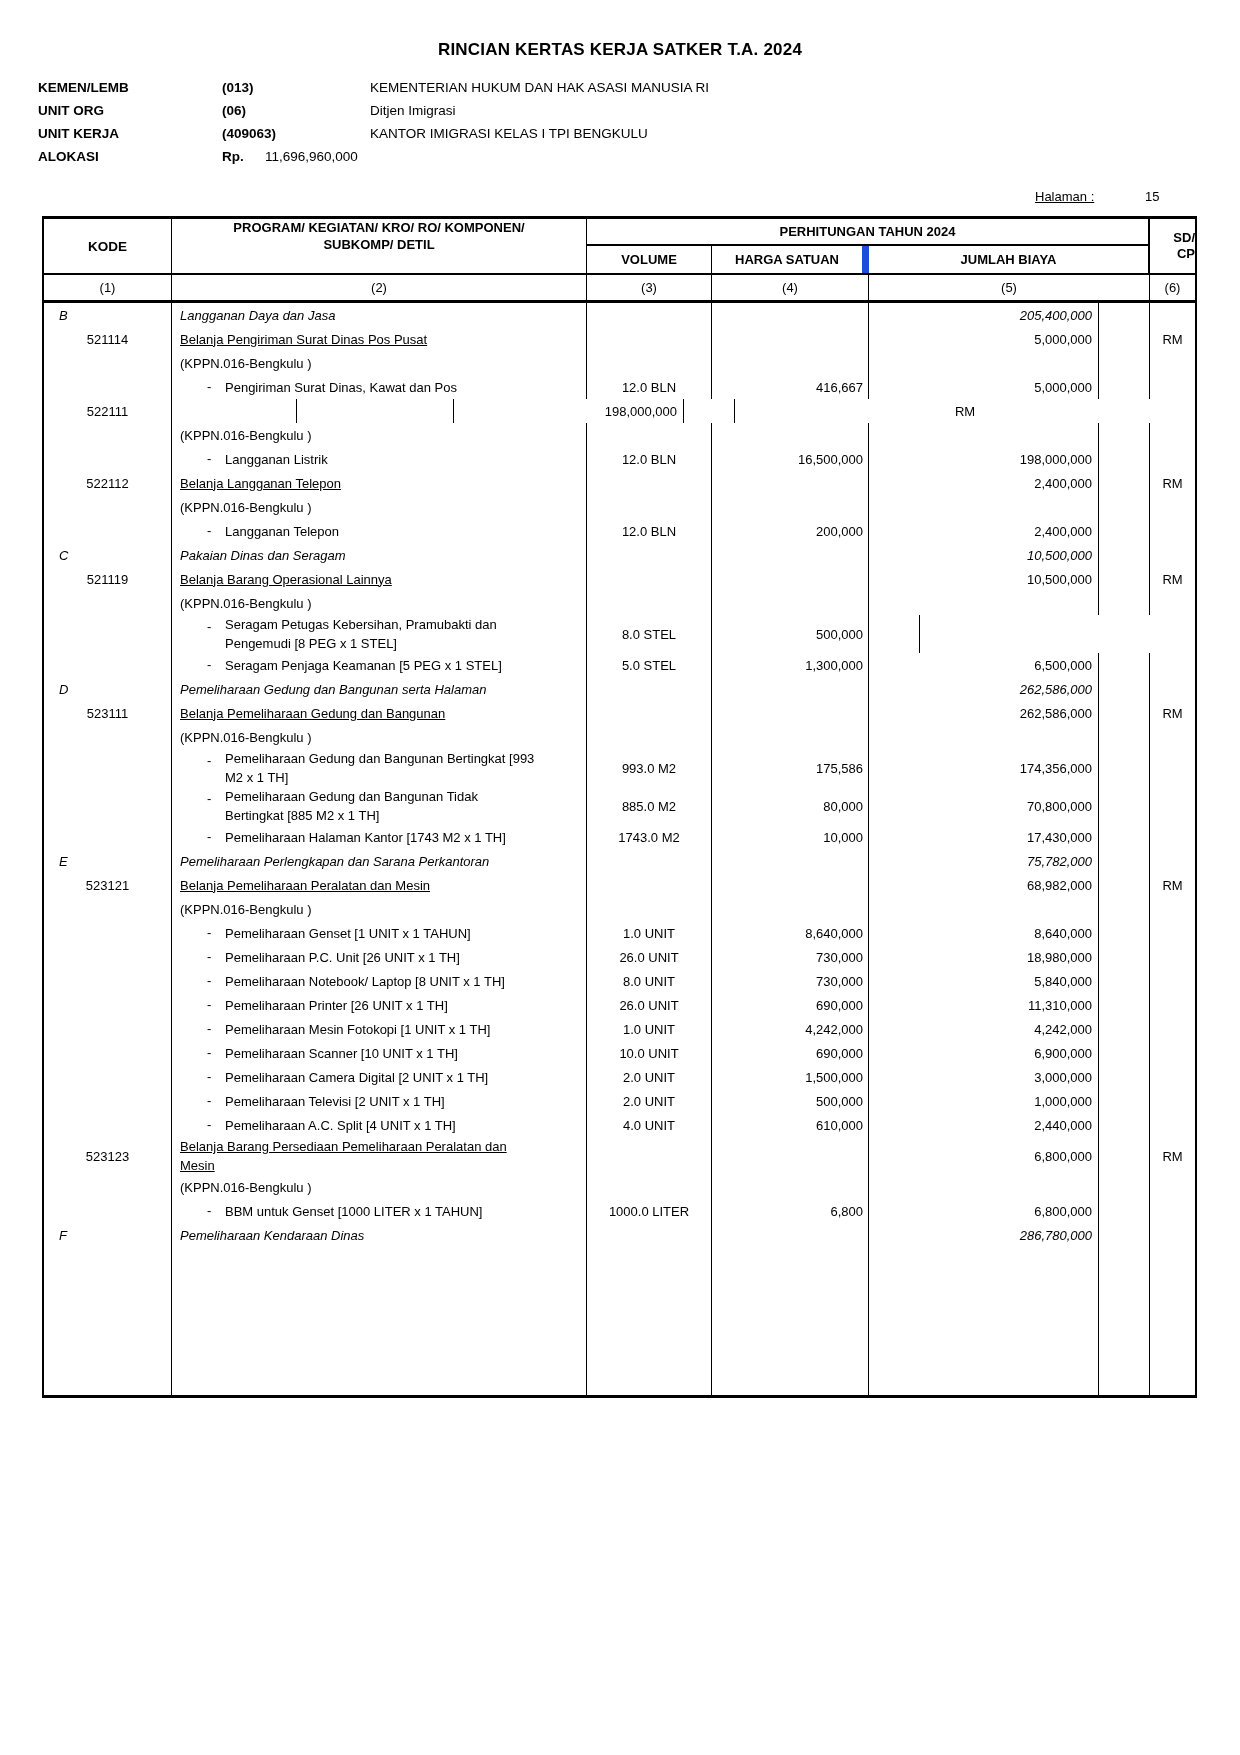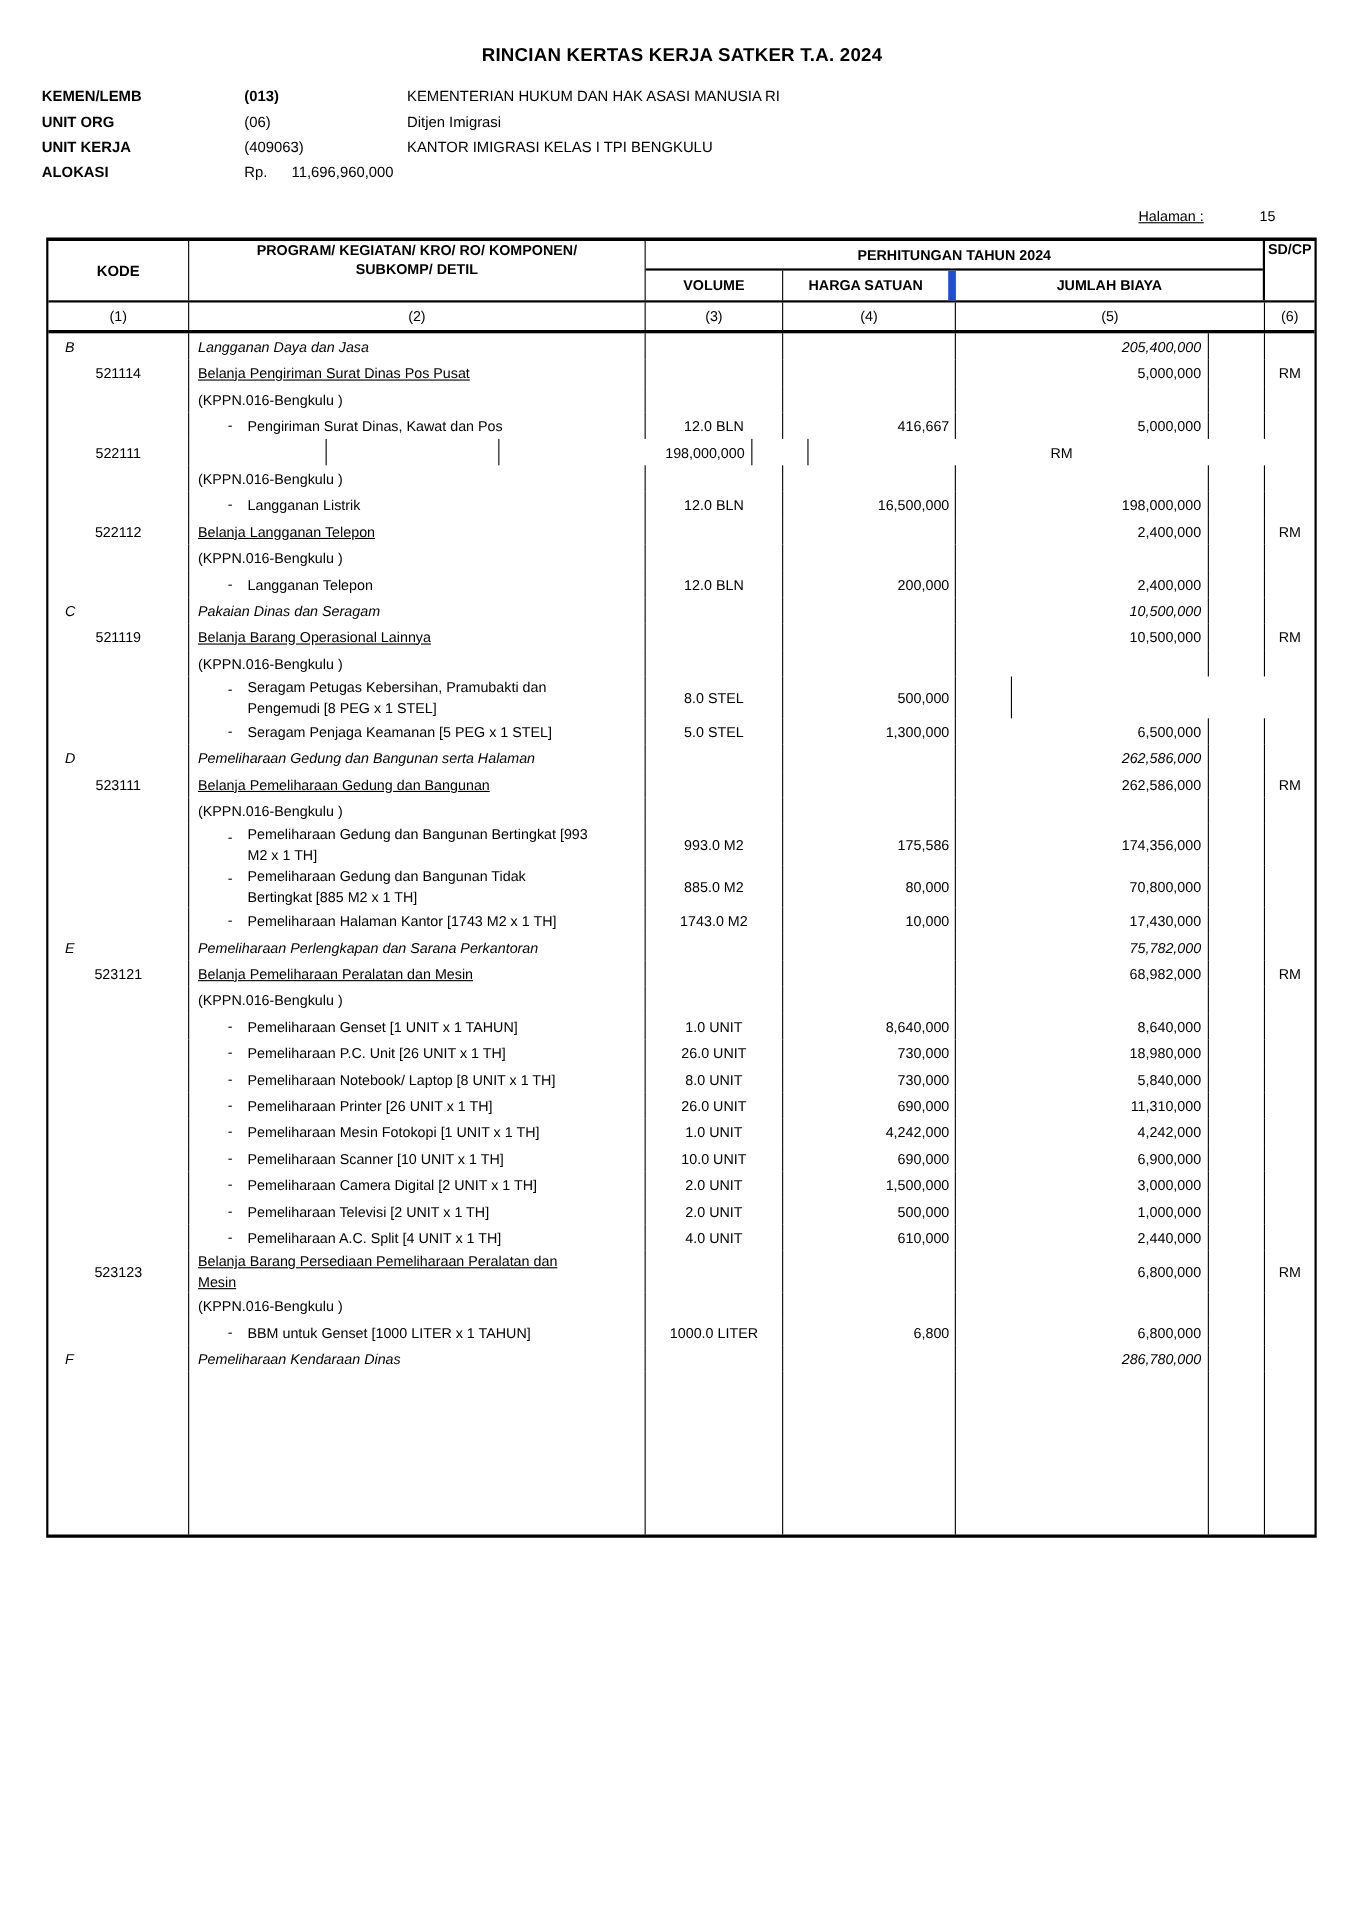--- a/index.html
+++ b/index.html
@@ -7,21 +7,21 @@
     position:relative; width:1240px; height:1755px; background:#ffffff;
     font-family:"Liberation Sans", sans-serif; color:#000;
   }
   .doc-title {
     position:absolute; top:40px; left:0; width:1240px;
     text-align:center; font-size:17px; font-weight:bold; letter-spacing:.2px;
   }
   .meta { position:absolute; top:76px; left:38px; width:900px; }
   .meta-row { display:flex; height:23px; align-items:center; font-size:13.5px; }
   .m-label { width:184px; font-weight:bold; }
-  .m-code  { width:148px; }
+  .m-code  { width:148px;font-weight:bold; }
   .m-code.bold { font-weight:bold; }
   .m-code.m-code-sm { width:43px; }
   .m-value { flex:1; }
   .hal-label {
     position:absolute; top:189px; left:1035px; font-size:13px;
     text-decoration:underline;
   }
   .hal-num {
     position:absolute; top:189px; left:1145px; font-size:13px;
   }
@@ -50,21 +50,21 @@
   .h-perh-top {
     height:27px; box-sizing:border-box; border-bottom:2px solid #000;
     display:flex; align-items:center; justify-content:center;
   }
   .h-perh-bot { flex:1; display:flex; }
   .h-vol   { width:125px; box-sizing:border-box; border-right:1px solid #000;
              display:flex; align-items:center; justify-content:center; }
   .h-harga { width:157px; box-sizing:border-box; border-right:7px solid #1d4ed8;
              display:flex; align-items:center; justify-content:center; }
   .h-jumlah{ flex:1; display:flex; align-items:center; justify-content:center; }
-  .h-sdcp  { flex:1; display:flex; flex-direction:row; align-items:flex-start;
+  .h-sdcp  { flex:1; display:flex; flex-direction:column; align-items:flex-end;
              justify-content:center; line-height:16px;border-radius:16px; }
 
   .nums { display:flex; height:25px; border-bottom:3px solid #000; }
   .nums > div { box-sizing:border-box; display:flex; align-items:center; justify-content:center; }
   .n1 { width:128px; border-right:1px solid #000; }
   .n2 { width:415px; border-right:1px solid #000; }
   .n3 { width:125px; border-right:1px solid #000; }
   .n4 { width:157px; border-right:1px solid #000; }
   .n5 { width:281px; border-right:1px solid #000; }
   .n6 { flex:1; }

